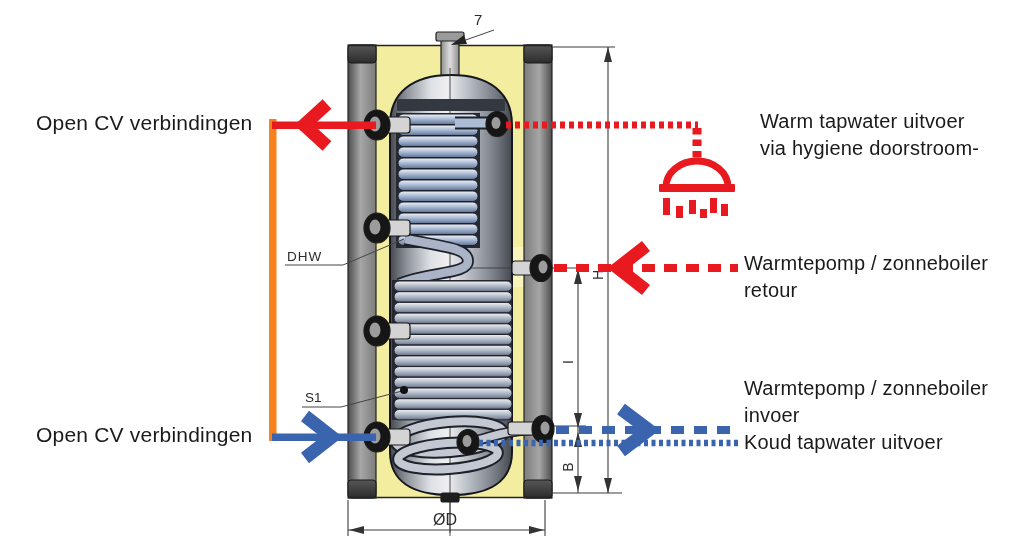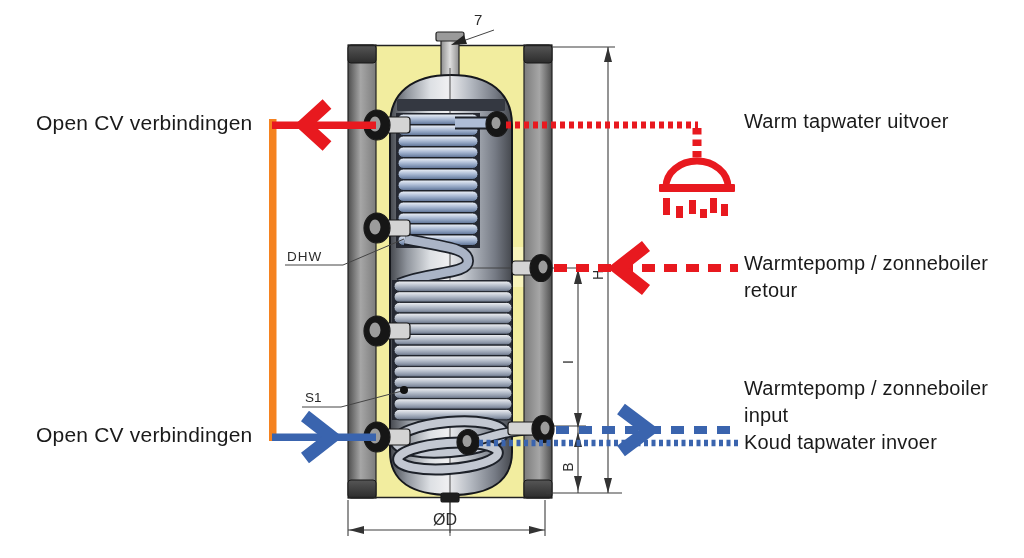--- a/index.html
+++ b/index.html
@@ -261,28 +261,29 @@
   <g>
     <line x1="556" y1="430" x2="738" y2="430" stroke="#3a64ae" stroke-width="8" stroke-dasharray="13 10"></line>
     <path d="M621,409 L649,430 L621,451" stroke="#3a64ae" stroke-width="13" fill="none"></path>
   </g>
   <line x1="479" y1="443" x2="738" y2="443" stroke="#3a64ae" stroke-width="6.5" stroke-dasharray="4 3.5"></line>
 </svg>
 
 <div class="lbl lbl-left" style="left:36px;top:111px;">Open CV verbindingen</div>
 <div class="lbl lbl-left" style="left:36px;top:423px;">Open CV verbindingen</div>
 
-<div class="lbl lbl-right" style="left:744px;top:108px;">
+<div class="lbl lbl-right" style="left:760px;top:108px;">
   <div>Warm tapwater uitvoer</div>
+  <div>via hygiene doorstroom-</div>
 </div>
 
 <div class="lbl lbl-right" style="left:744px;top:250px;">
   <div>Warmtepomp / zonneboiler</div>
   <div>retour</div>
 </div>
 
 <div class="lbl lbl-right" style="left:744px;top:375px;">
   <div>Warmtepomp / zonneboiler</div>
-  <div>input</div>
-  <div>Koud tapwater invoer</div>
+  <div>invoer</div>
+  <div>Koud tapwater uitvoer</div>
 </div>
 
 </div>
 
 </body></html>

